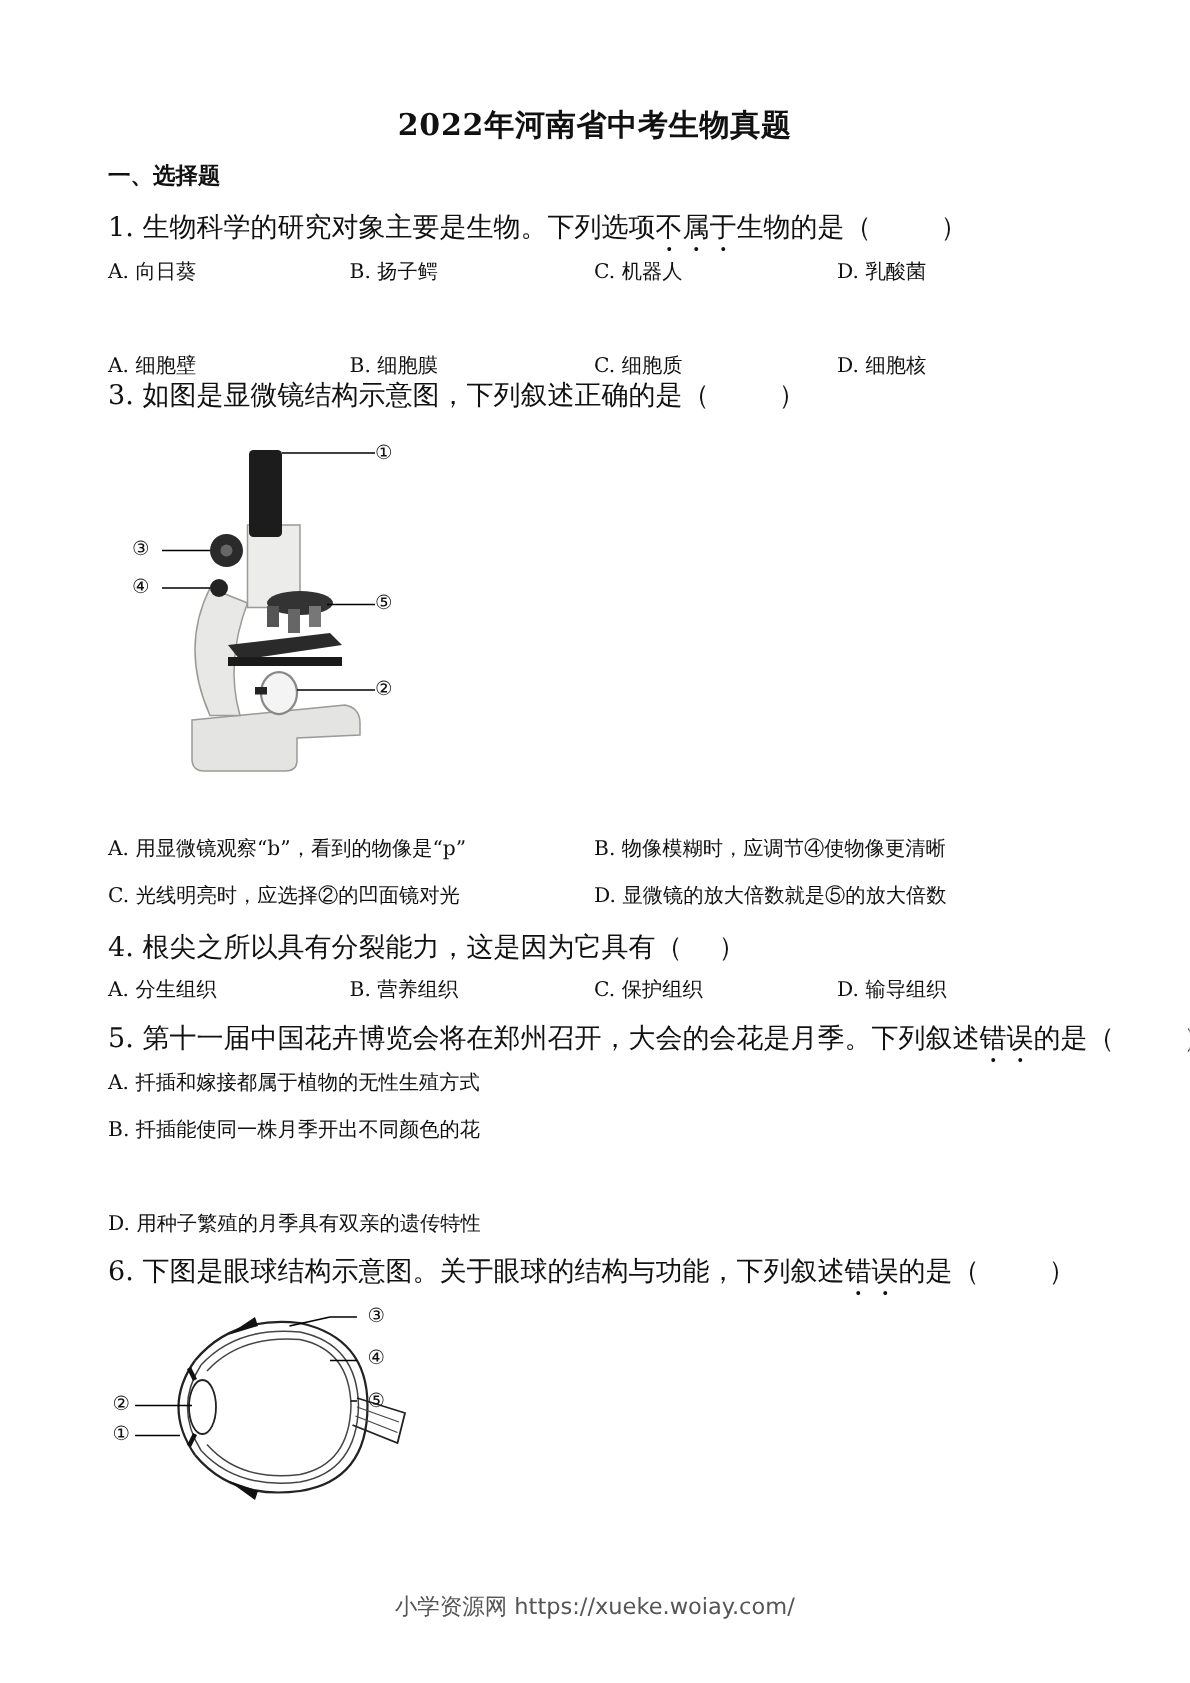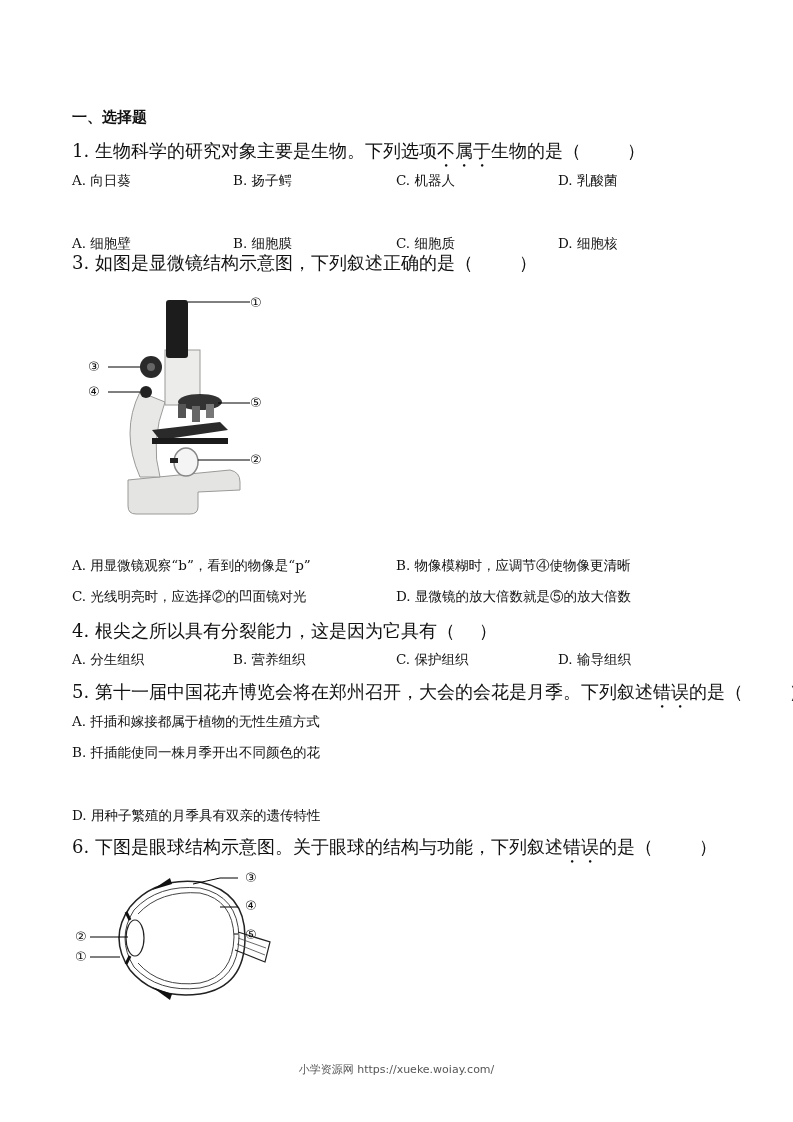--- a/index.html
+++ b/index.html
@@ -7,29 +7,30 @@
          font-family: "DejaVu Serif", "Liberation Serif", serif; color: #111; }
   .page { position: absolute; left: 0; top: 0; width: 793px; height: 1122px; }
   .title { position: absolute; top: 70px; left: 0; width: 793px; text-align: center;
            font-size: 20px; font-weight: bold; letter-spacing: 0.5px; }
   .section { position: absolute; left: 72px; top: 108px; font-size: 15px; font-weight: bold; }
   .q { position: absolute; left: 72px; font-size: 18px; white-space: nowrap; }
   .opt { position: absolute; font-size: 13.5px; white-space: nowrap; }
   .emph { text-emphasis: dot; text-emphasis-position: under; -webkit-text-emphasis: dot; -webkit-text-emphasis-position: under; }
   .paren { display: inline-block; width: 46px; }
   .footer { position: absolute; top: 1062px; left: 0; width: 793px; text-align: center;
-            font-family: "DejaVu Sans", sans-serif; font-size: 11px; color: #555; }
+            font-family: "DejaVu Sans", sans-serif; font-size: 15px; color: #555; }
   .fig { position: absolute; }
   .callout { font-family: "DejaVu Sans", sans-serif; font-size: 13px; }
 </style>
 </head>
 <body>
 
 <div class="page">
 
+  <div class="title">2022年河南省中考生物真题</div>
   <div class="section">一、选择题</div>
 
   <div class="q" style="top:139px">
     <span>1.</span>
     <span>生物科学的研究对象主要是生物。下列选项</span><span class="emph">不属于</span><span>生物的是（</span><span class="paren"></span><span>）</span>
   </div>
   <div class="opt" style="top:172px; left:72px">A.  向日葵</div>
   <div class="opt" style="top:172px; left:233px">B.  扬子鳄</div>
   <div class="opt" style="top:172px; left:396px">C.  机器人</div>
   <div class="opt" style="top:172px; left:558px">D.  乳酸菌</div>

